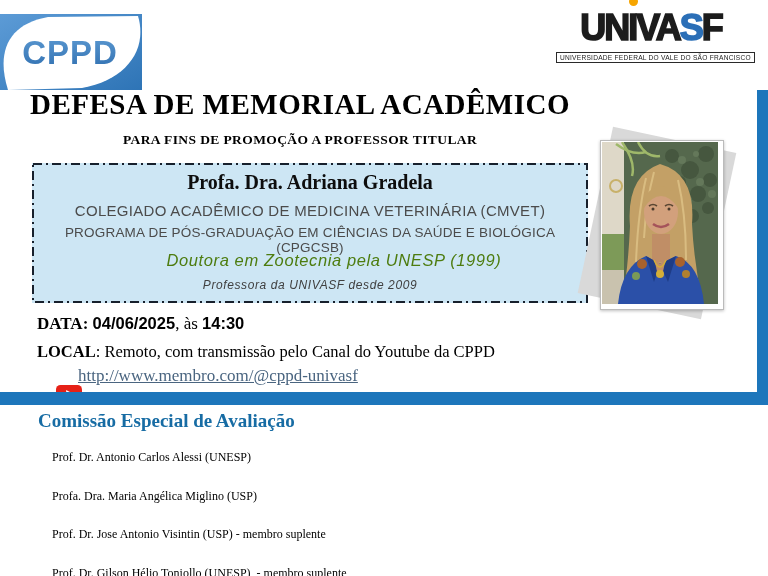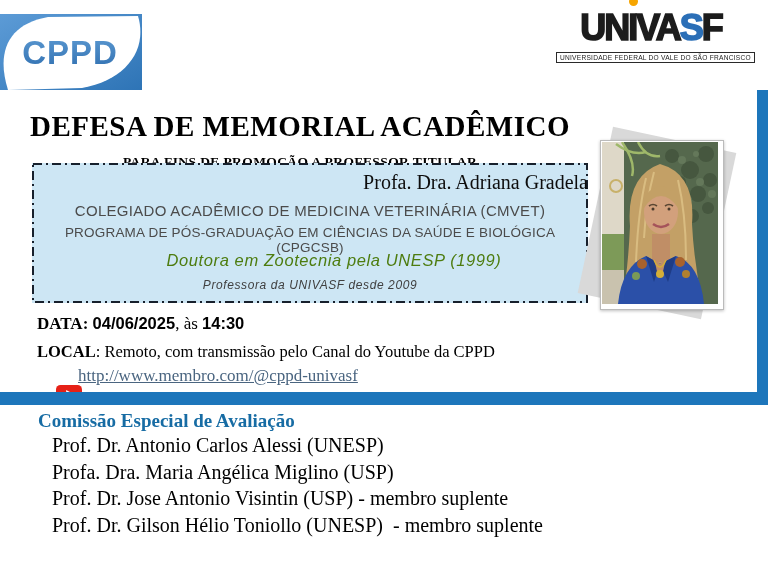--- a/index.html
+++ b/index.html
@@ -21,29 +21,29 @@
     position:absolute;width:9px;height:9px;border-radius:50%;
     background:#f6a500;left:1px;top:-10px;
   }
   .univasf-sub{
     margin-top:2px;display:inline-block;border:1px solid #2a2a2a;
     font-family:"Liberation Sans",sans-serif;font-size:6.6px;letter-spacing:.25px;
     color:#1c1c1c;padding:1px 3px;white-space:nowrap;
   }
   
   .title-wrap{position:absolute;left:10px;top:88px;width:580px;text-align:center;}
-  .main-title{font-size:29px;font-weight:bold;color:#000;letter-spacing:.5px;line-height:32px;margin-top:22px;}
+  .main-title{font-size:29px;font-weight:bold;color:#000;letter-spacing:.5px;line-height:32px;}
   .sub-title{margin-top:12px;font-size:13.5px;font-weight:bold;color:#000;letter-spacing:.4px;}
   
   .prof-card{
     position:absolute;left:32px;top:163px;width:556px;height:140px;
     background:#cde6f4;text-align:center;
   }
   .prof-card svg.border-svg{position:absolute;left:0;top:0;}
-  .prof-name{position:absolute;left:0;top:8px;width:100%;font-size:20px;font-weight:normal;color:#0d0d0d;text-align:right;}
+  .prof-name{position:absolute;left:0;top:8px;width:100%;font-size:20px;font-weight:bold;color:#0d0d0d;}
   .prof-line1{position:absolute;left:0;top:39px;width:100%;
     font-family:"Liberation Sans",sans-serif;font-size:15px;color:#4b4b4b;letter-spacing:.3px;}
   .prof-line2{position:absolute;left:0;top:62px;width:100%;
     font-family:"Liberation Sans",sans-serif;font-size:13.5px;color:#4b4b4b;letter-spacing:.2px;}
   .prof-line3{position:absolute;left:0;top:88px;width:100%;
     font-family:"Liberation Sans",sans-serif;font-style:italic;font-size:16.5px;color:#4d7c0f;letter-spacing:.6px;margin-left:24px;}
   .prof-line4{position:absolute;left:0;top:115px;width:100%;
     font-family:"Liberation Sans",sans-serif;font-style:italic;font-size:12px;color:#404040;letter-spacing:.6px;}
   
   .row{position:absolute;white-space:pre;color:#000;}
@@ -70,21 +70,21 @@
   .photo-frame{
     position:absolute;left:8px;top:6px;width:120px;height:166px;
     background:#fff;border:1px solid #bbb;padding:1px;box-shadow:0 1px 3px rgba(0,0,0,.25);
   }
   .photo-frame svg{display:block;}
   
   .committee-heading{
     position:absolute;left:38px;top:410px;font-size:19px;font-weight:bold;color:#176ca4;
   }
   .committee-list{position:absolute;left:52px;top:434px;width:640px;}
-  .member{font-size:20px;color:#000;height:26.6px;line-height:22px;white-space:pre;}
+  .member{font-size:12px;color:#000;height:26.6px;line-height:22px;white-space:pre;margin-top:12px;}
 </style>
 </head>
 <body>
 
 <div class="cppd-logo">
   <svg width="142" height="76" viewBox="0 0 142 76">
     <defs>
       <linearGradient id="cppdBg" x1="0" y1="0" x2="1" y2="1">
         <stop offset="0" stop-color="#5c9bd6"></stop>
           <stop offset="1" stop-color="#2e74b6"></stop>

